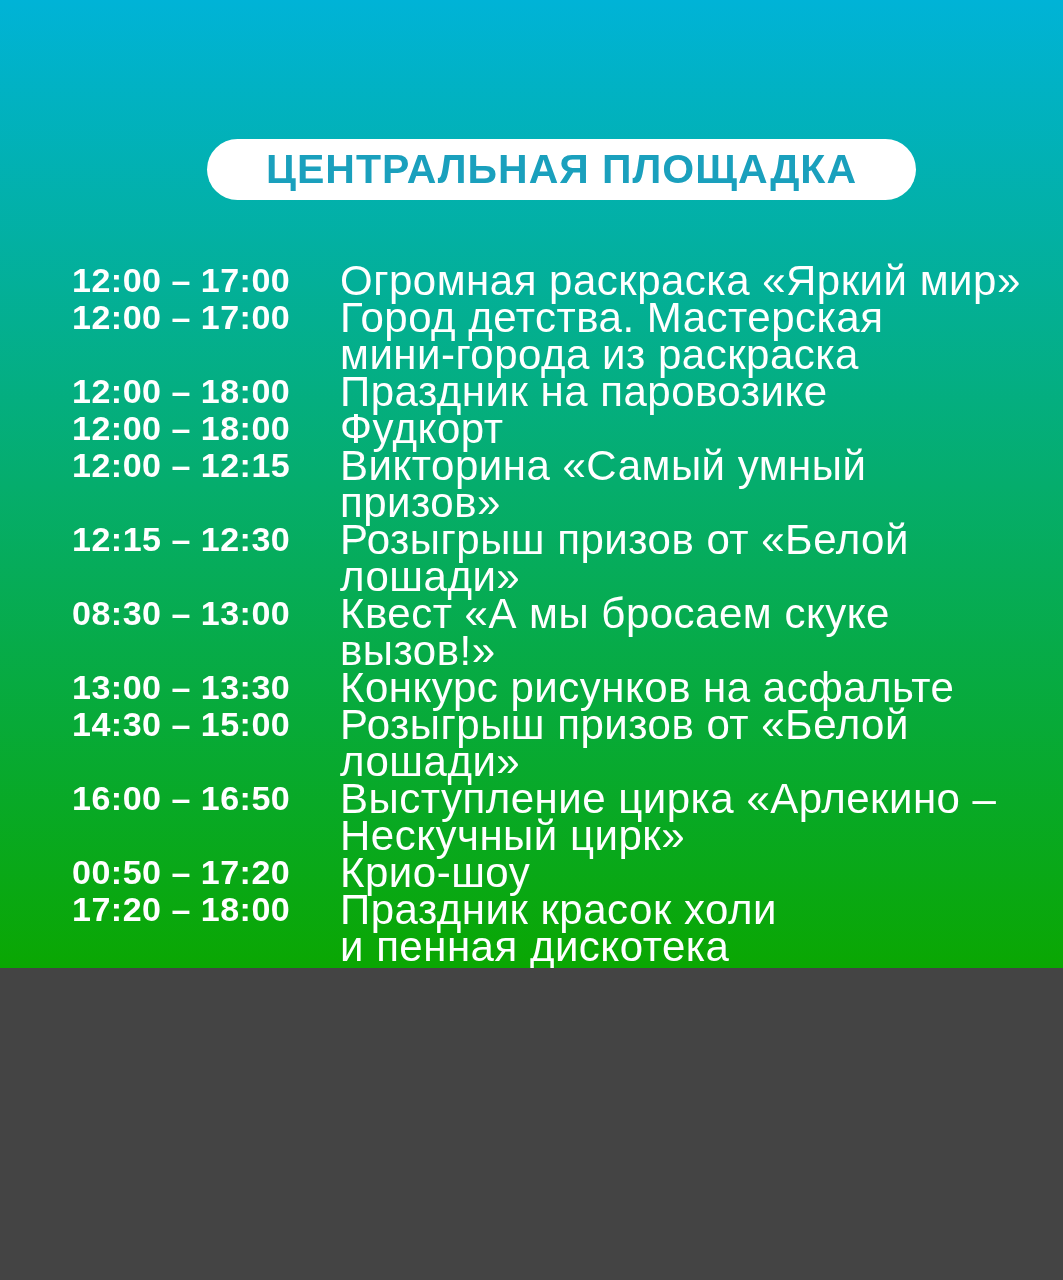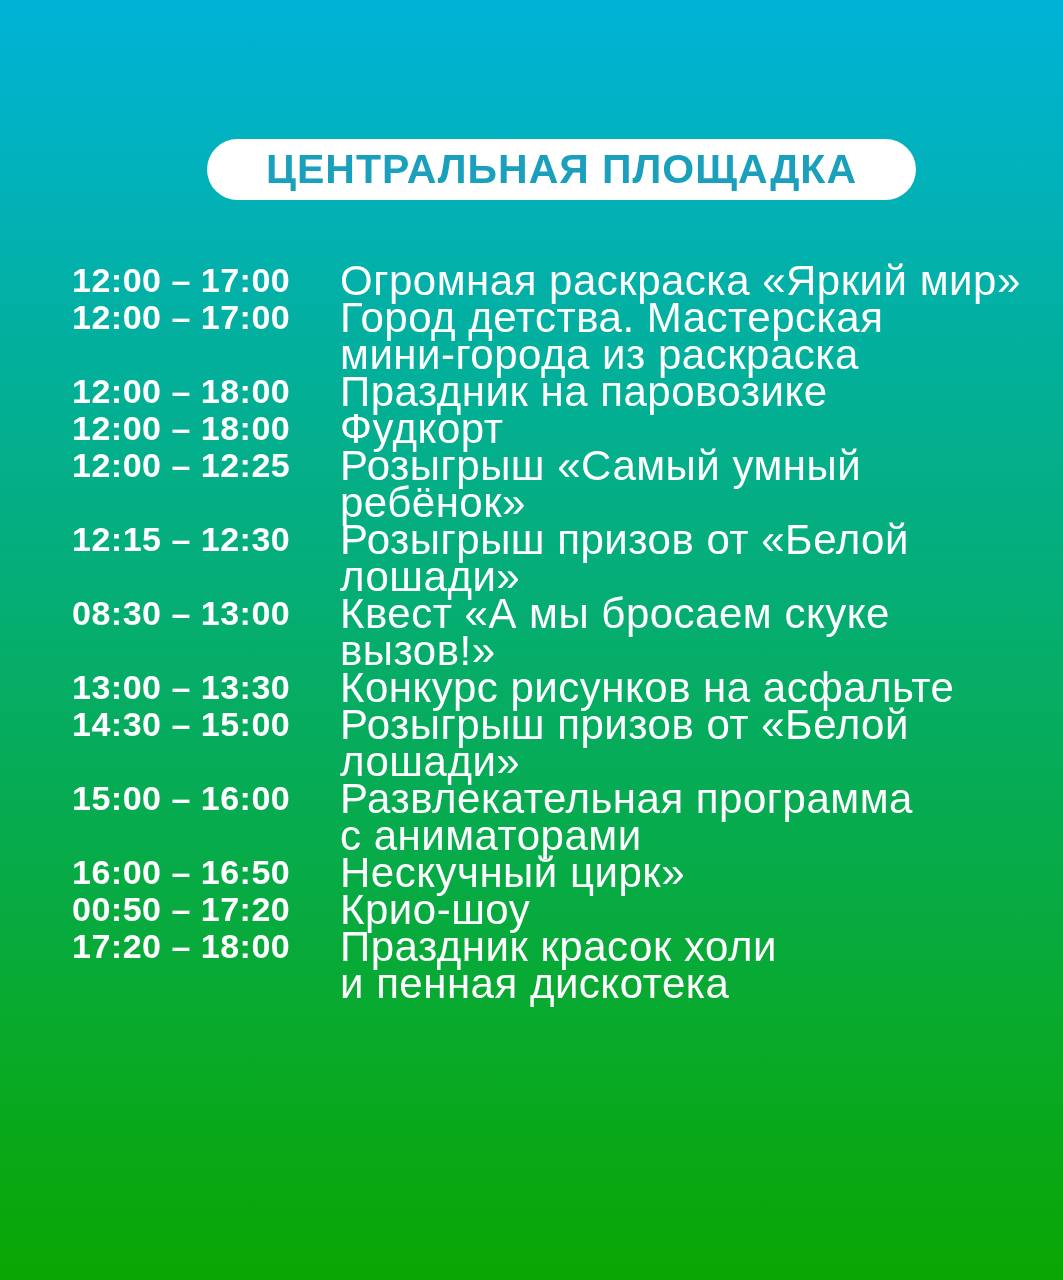--- a/index.html
+++ b/index.html
@@ -7,21 +7,21 @@
     --gradient-bottom:#0aa702;
     --pill-bg:#ffffff;
     --title-text:#1aa0bd;
     --body-text:#ffffff;
   }
   *{margin:0;padding:0;box-sizing:border-box;}
   html,body{background:#444;}
   .poster{
     position:relative;
     width:1063px;
-    height:1280px;
+    height:968px;
     margin:0 auto;
     overflow:hidden;
     background:linear-gradient(180deg,var(--gradient-top) 0%,var(--gradient-bottom) 100%);
     font-family:"Liberation Sans","DejaVu Sans",sans-serif;
   }
   .title-pill{
     position:absolute;
     left:207px;
     top:139px;
     width:709px;
@@ -94,23 +94,23 @@
           <div class="">Праздник на паровозике</div>
         </div>
       </div>
       <div class="row">
         <div class="time">12:00 – 18:00</div>
         <div class="desc">
           <div class="">Фудкорт</div>
         </div>
       </div>
       <div class="row">
-        <div class="time">12:00 – 12:25</div>
+        <div class="time">12:00 – 12:15</div>
         <div class="desc">
-          <div class="">Розыгрыш «Самый умный ребёнок»</div>
+          <div class="">Викторина «Самый умный призов»</div>
         </div>
       </div>
       <div class="row">
         <div class="time">12:15 – 12:30</div>
         <div class="desc">
           <div class="">Розыгрыш призов от «Белой лошади»</div>
         </div>
       </div>
       <div class="row">
         <div class="time">08:30 – 13:00</div>
@@ -124,29 +124,23 @@
           <div class="">Конкурс рисунков на асфальте</div>
         </div>
       </div>
       <div class="row">
         <div class="time">14:30 – 15:00</div>
         <div class="desc">
           <div class="">Розыгрыш призов от «Белой лошади»</div>
         </div>
       </div>
       <div class="row">
-        <div class="time">15:00 – 16:00</div>
-        <div class="desc">
-          <div class="">Развлекательная программа</div>
-          <div class="">с аниматорами</div>
-        </div>
-      </div>
-      <div class="row">
         <div class="time">16:00 – 16:50</div>
         <div class="desc">
+          <div class="">Выступление цирка «Арлекино –</div>
           <div class="">Нескучный цирк»</div>
         </div>
       </div>
       <div class="row">
         <div class="time">00:50 – 17:20</div>
         <div class="desc">
           <div class="">Крио-шоу</div>
         </div>
       </div>
       <div class="row">

